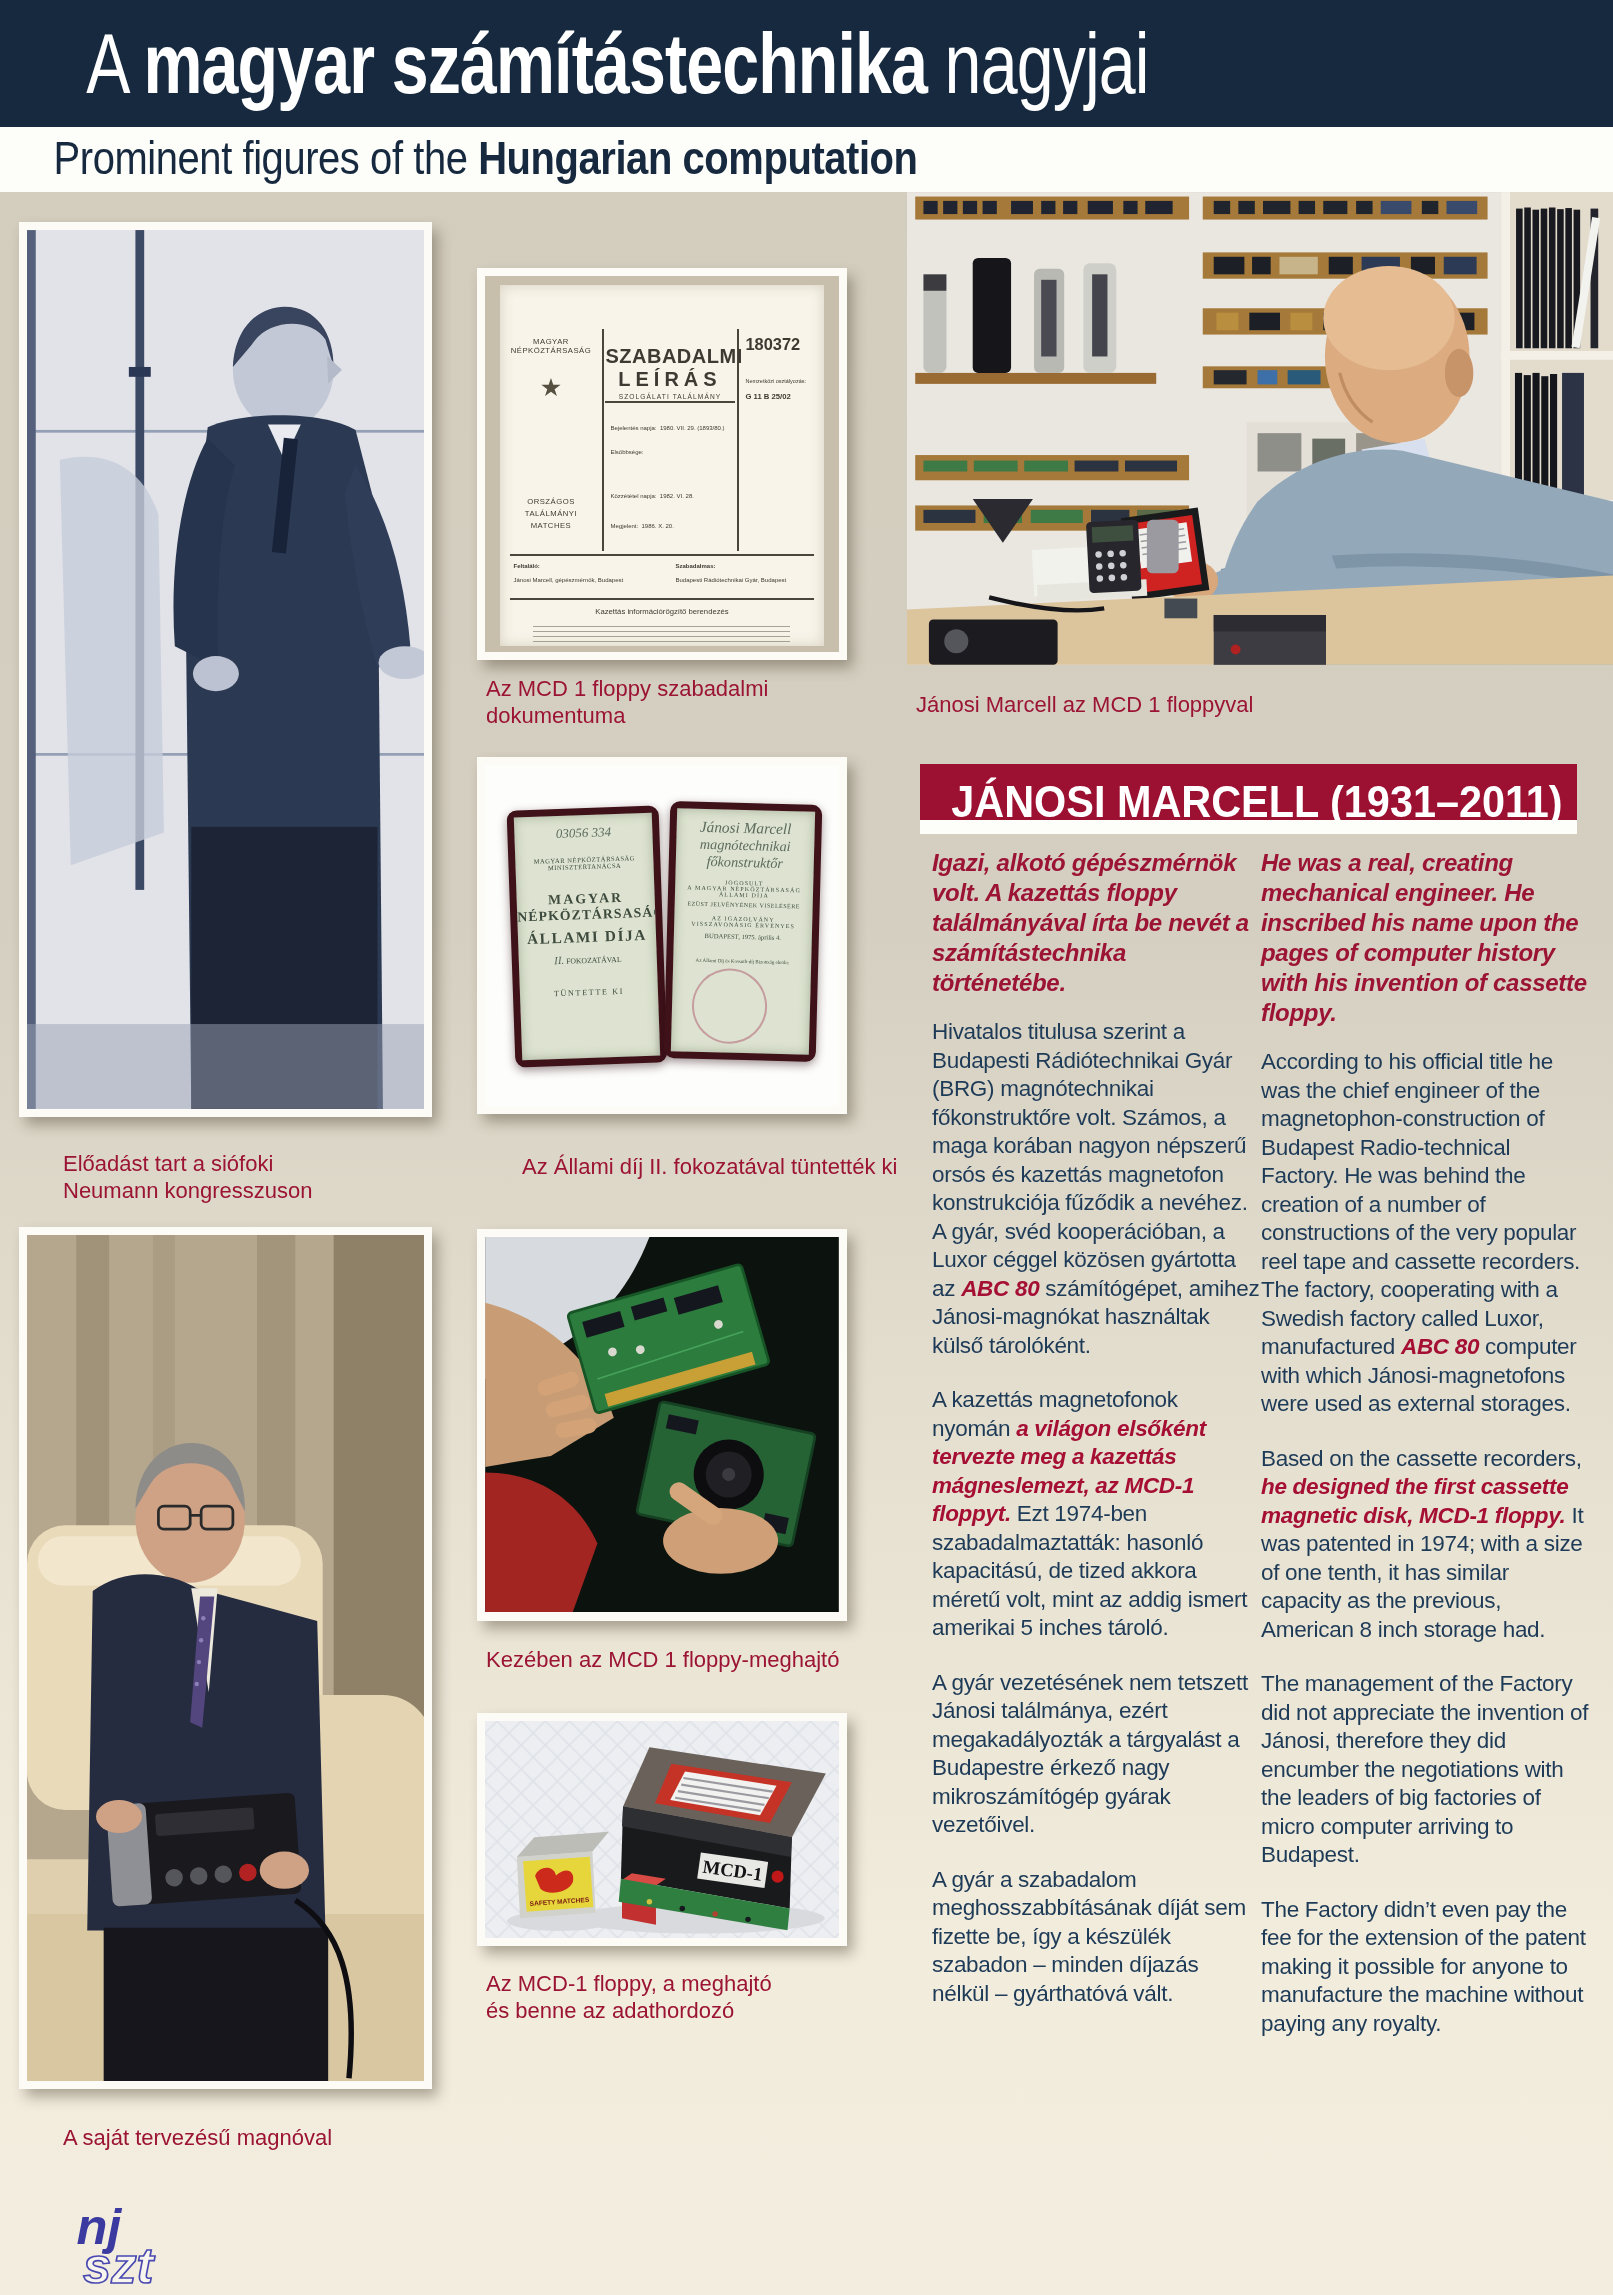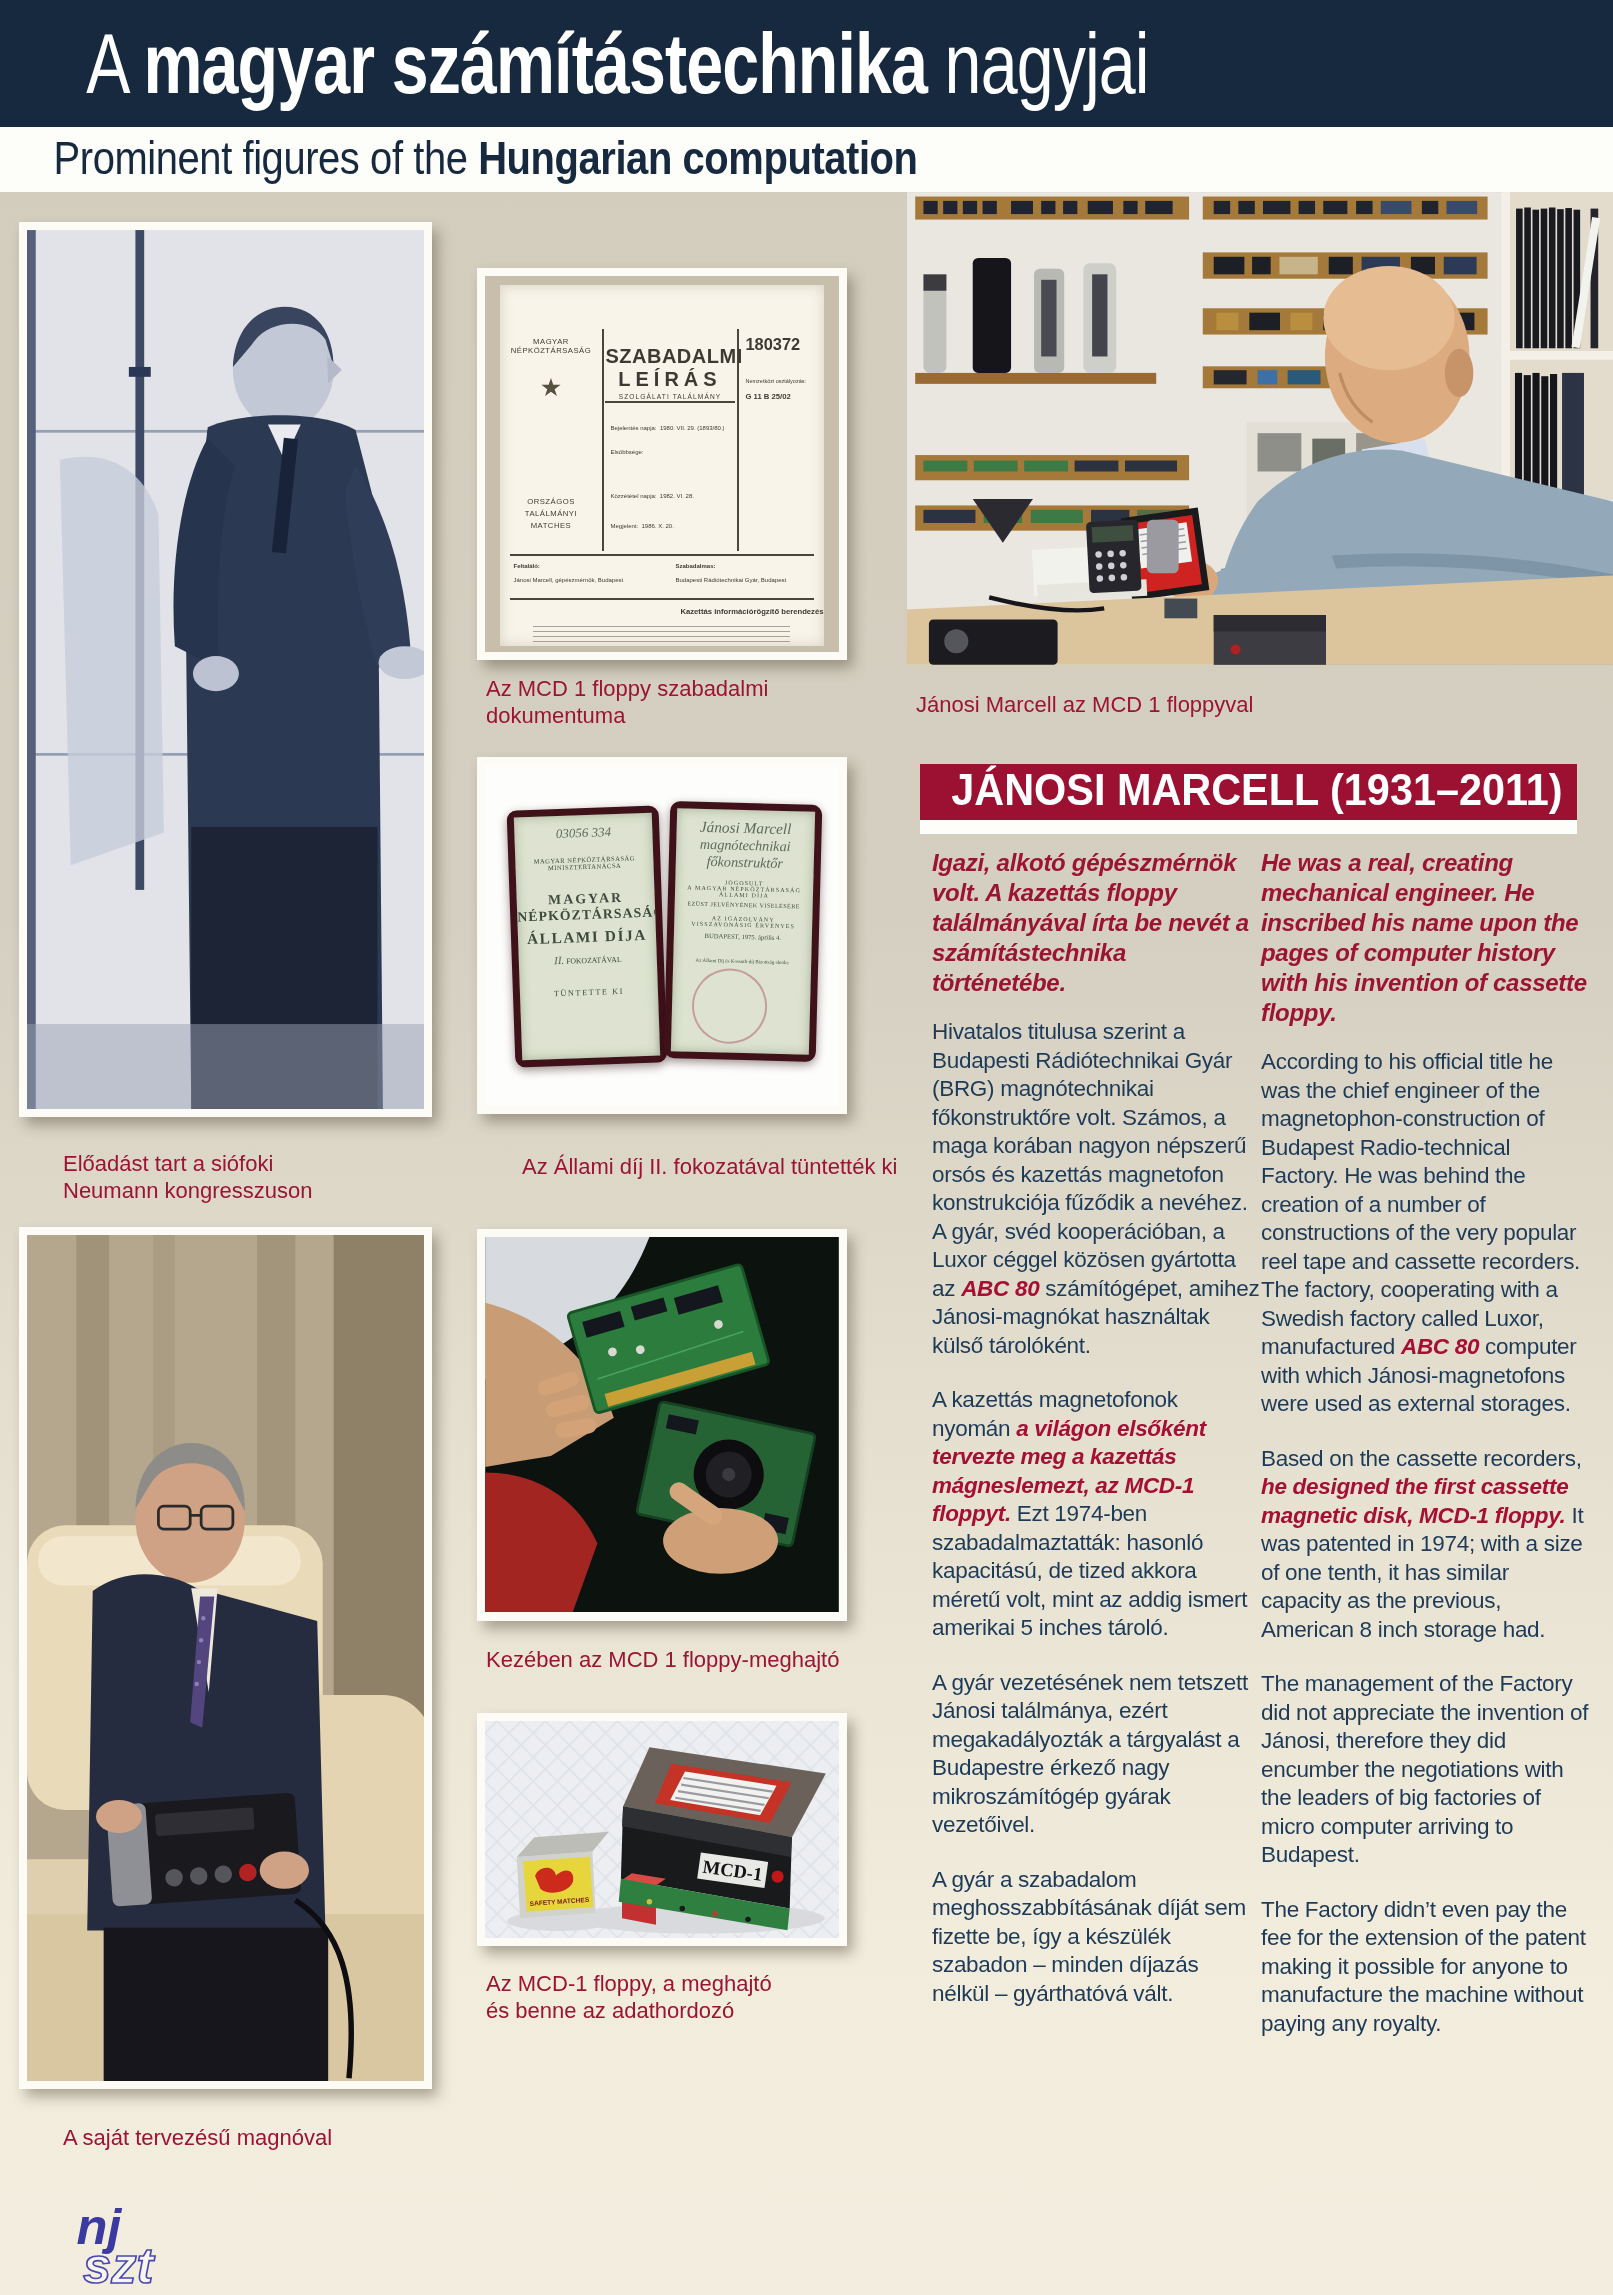--- a/index.html
+++ b/index.html
@@ -24,21 +24,21 @@
 
   
   .frame{background:#fcfbf6;padding:8.2px;box-shadow:5.5px 7.7px 13px rgba(70,60,40,.42);box-sizing:border-box;margin:0;}
   .ph{position:relative;width:100%;height:100%;overflow:hidden;}
   .noframe{box-shadow:none;padding:0;background:none;}
 
   
   .caption{color:#9b1433;font-size:22px;line-height:27px;font-weight:400;letter-spacing:0;}
 
   
-  .section-bar{left:920px;top:764px;width:657px;height:64px;background:#9c1132;display:flex;align-items:flex-start;}
+  .section-bar{left:920px;top:764px;width:657px;height:64px;background:#9c1132;display:flex;align-items:flex-end;}
   .section-bar h2{margin:0;color:#ffffff;font-size:45px;font-weight:700;letter-spacing:0;white-space:nowrap;
     transform:scaleX(0.92);transform-origin:left center;padding-left:34px;}
   .section-strip{left:920px;top:820px;width:657px;height:14.2px;background:#fdfdfa;}
 
   
   .col{color:#1d3a57;}
   .col-hu{left:932px;top:848px;width:329px;}
   .col-en{left:1261px;top:848px;width:331px;}
   .intro{color:#9c1433;font-weight:700;font-style:italic;font-size:24px;line-height:30px;letter-spacing:-0.3px;margin:0 0 20px 0;}
   .para{font-size:22.5px;line-height:28.5px;letter-spacing:-0.3px;margin:0 0 26px 0;}
@@ -184,21 +184,21 @@
           <div class="p-abs" style="left:110px;top:238px;width:126px;font-size:6px;"><span>Megjelent:</span>&nbsp; <span>1986. X. 20.</span></div>
           <div class="p-abs" style="left:245px;top:50px;font-size:16.4px;font-weight:700;">180372</div>
           <div class="p-abs" style="left:245px;top:93px;width:74px;font-size:5.5px;">Nemzetközi osztályozás:</div>
           <div class="p-abs" style="left:245px;top:107px;font-size:7.7px;font-weight:700;">G 11 B 25/02</div>
           <div class="hrule" style="left:10px;top:269px;width:304px;"></div>
           <div class="p-abs" style="left:13px;top:278px;font-size:6px;font-weight:700;">Feltaláló:</div>
           <div class="p-abs" style="left:13px;top:292px;font-size:6px;">Jánosi Marcell, gépészmérnök, Budapest</div>
           <div class="p-abs" style="left:175px;top:278px;font-size:6px;font-weight:700;">Szabadalmas:</div>
           <div class="p-abs" style="left:175px;top:292px;font-size:6px;">Budapesti Rádiótechnikai Gyár, Budapest</div>
           <div class="hrule" style="left:10px;top:313px;width:304px;"></div>
-          <div class="p-abs p-center" style="left:0;top:322px;width:100%;font-size:7.7px;font-weight:700;text-align:right;">Kazettás információrögzítő berendezés</div>
+          <div class="p-abs p-center" style="left:0;top:322px;width:100%;font-size:7.7px;font-weight:400;">Kazettás információrögzítő berendezés</div>
           <div class="fake-lines" style="left:33px;top:341px;width:257px;height:16.4px;"></div>
         </div>
       </div>
     </div>
   </figure>
   <div class="abs caption" style="left:486px;top:675px;width:383px;">Az MCD 1 floppy szabadalmi dokumentuma</div>
 
   <figure class="abs frame" style="left:477px;top:757px;width:370px;height:357px;">
     <div class="ph">
       <div class="award-inner">

